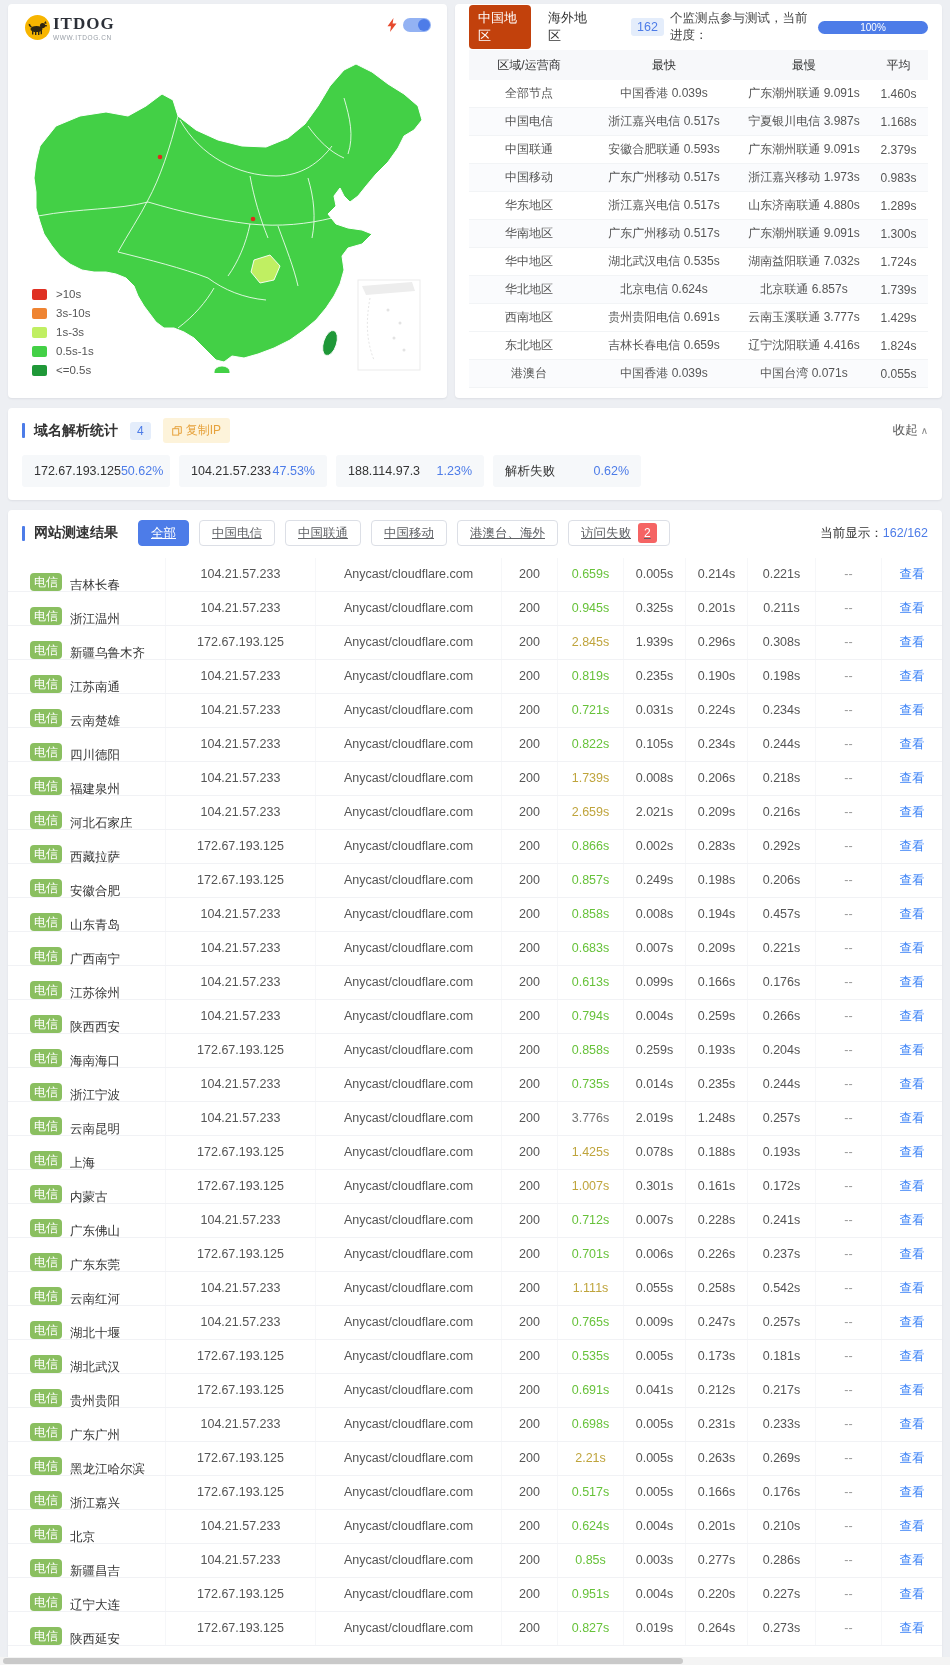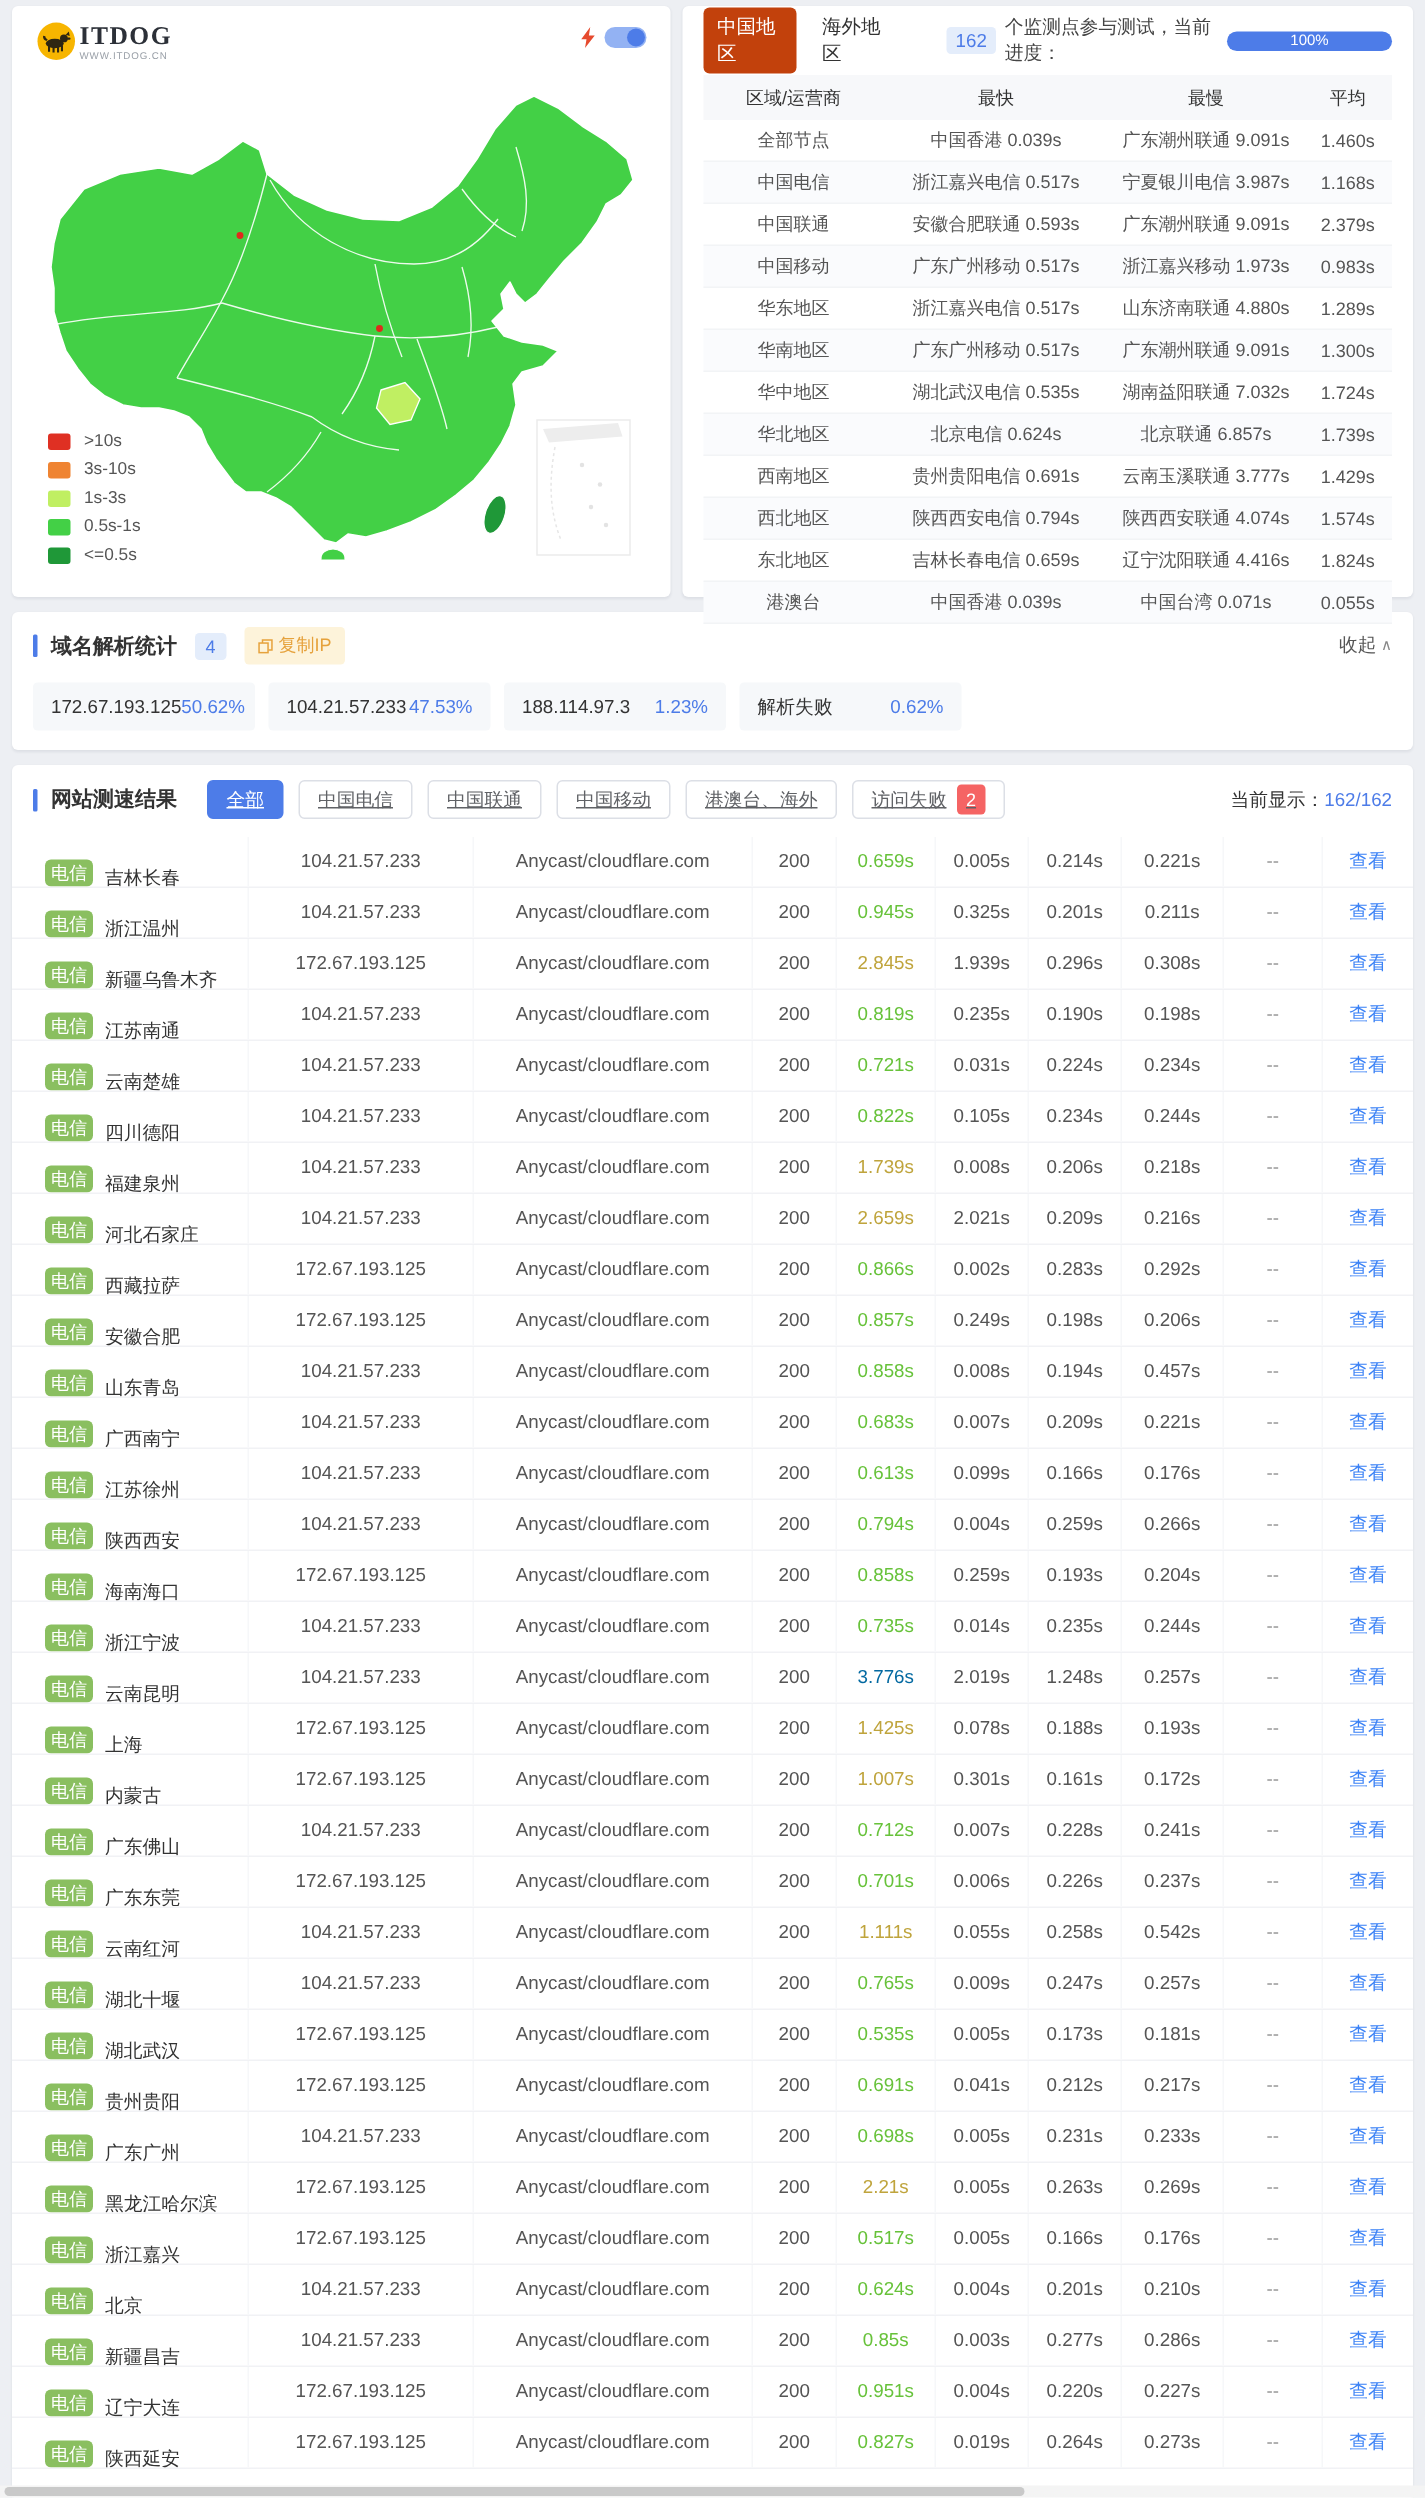--- a/index.html
+++ b/index.html
@@ -64,21 +64,21 @@
   .rt-head,.rt-row{display:grid;grid-template-columns:158px 150px 186px 56px 66px 62px 62px 68px 66px 1fr;align-items:center;text-align:center;}
   .rt-head{background:#f7f8fa;height:32px;color:#333;}
   .rt-head > div{line-height:32px;}
   .rt-head > div:not(:last-child){border-right:1px solid #e9ecf0;}
   .rt-row{height:33px;border-bottom:1px solid #f1f2f5;color:#555;}
   .rt-row > div{height:33px;line-height:33px;overflow:hidden;}
   .rt-row > div:not(:last-child){border-right:1px solid #f6f7f9;}
   .cell-loc{display:flex;align-items:flex-end;gap:8px;padding-left:22px;text-align:left;box-sizing:border-box;}
   .carrier-badge{background:#8abf60;color:#fff;font-size:12px;padding:3px 4px;border-radius:4px;line-height:1;}
   .loc-name{color:#333;line-height:1;}
-  .t-fast{color:#67c23a;} .t-mid{color:#bfa43c;} .t-slow{color:#0369a1;}
+  .t-fast{color:#67c23a;} .t-mid{color:#bfa43c;} .t-slow{color:#737373;}
   .cell-redirect{color:#999;}
   .head-link{color:#3b82f6;text-decoration:none;cursor:pointer;}
 
   .hscrollbar{position:absolute;left:0;bottom:0;width:950px;height:8px;background:#f4f4f4;z-index:9;}
   .hscroll-thumb{position:absolute;left:3px;top:1px;width:680px;height:6px;background:#c9c9c9;border-radius:3px;cursor:pointer;}
 </style>
 </head>
 <body>
 
 <div class="top-row">
@@ -235,26 +235,20 @@
             <div class="rg-cell">北京电信 0.624s</div>
             <div class="rg-cell">北京联通 6.857s</div>
             <div class="rg-cell">1.739s</div>
           </div>
           <div class="rg-row">
             <div class="rg-cell">西南地区</div>
             <div class="rg-cell">贵州贵阳电信 0.691s</div>
             <div class="rg-cell">云南玉溪联通 3.777s</div>
             <div class="rg-cell">1.429s</div>
           </div>
-          <div class="rg-row alt">
-            <div class="rg-cell">西北地区</div>
-            <div class="rg-cell">陕西西安电信 0.794s</div>
-            <div class="rg-cell">陕西西安联通 4.074s</div>
-            <div class="rg-cell">1.574s</div>
-          </div>
           <div class="rg-row">
             <div class="rg-cell">东北地区</div>
             <div class="rg-cell">吉林长春电信 0.659s</div>
             <div class="rg-cell">辽宁沈阳联通 4.416s</div>
             <div class="rg-cell">1.824s</div>
           </div>
           <div class="rg-row alt">
             <div class="rg-cell">港澳台</div>
             <div class="rg-cell">中国香港 0.039s</div>
             <div class="rg-cell">中国台湾 0.071s</div>

